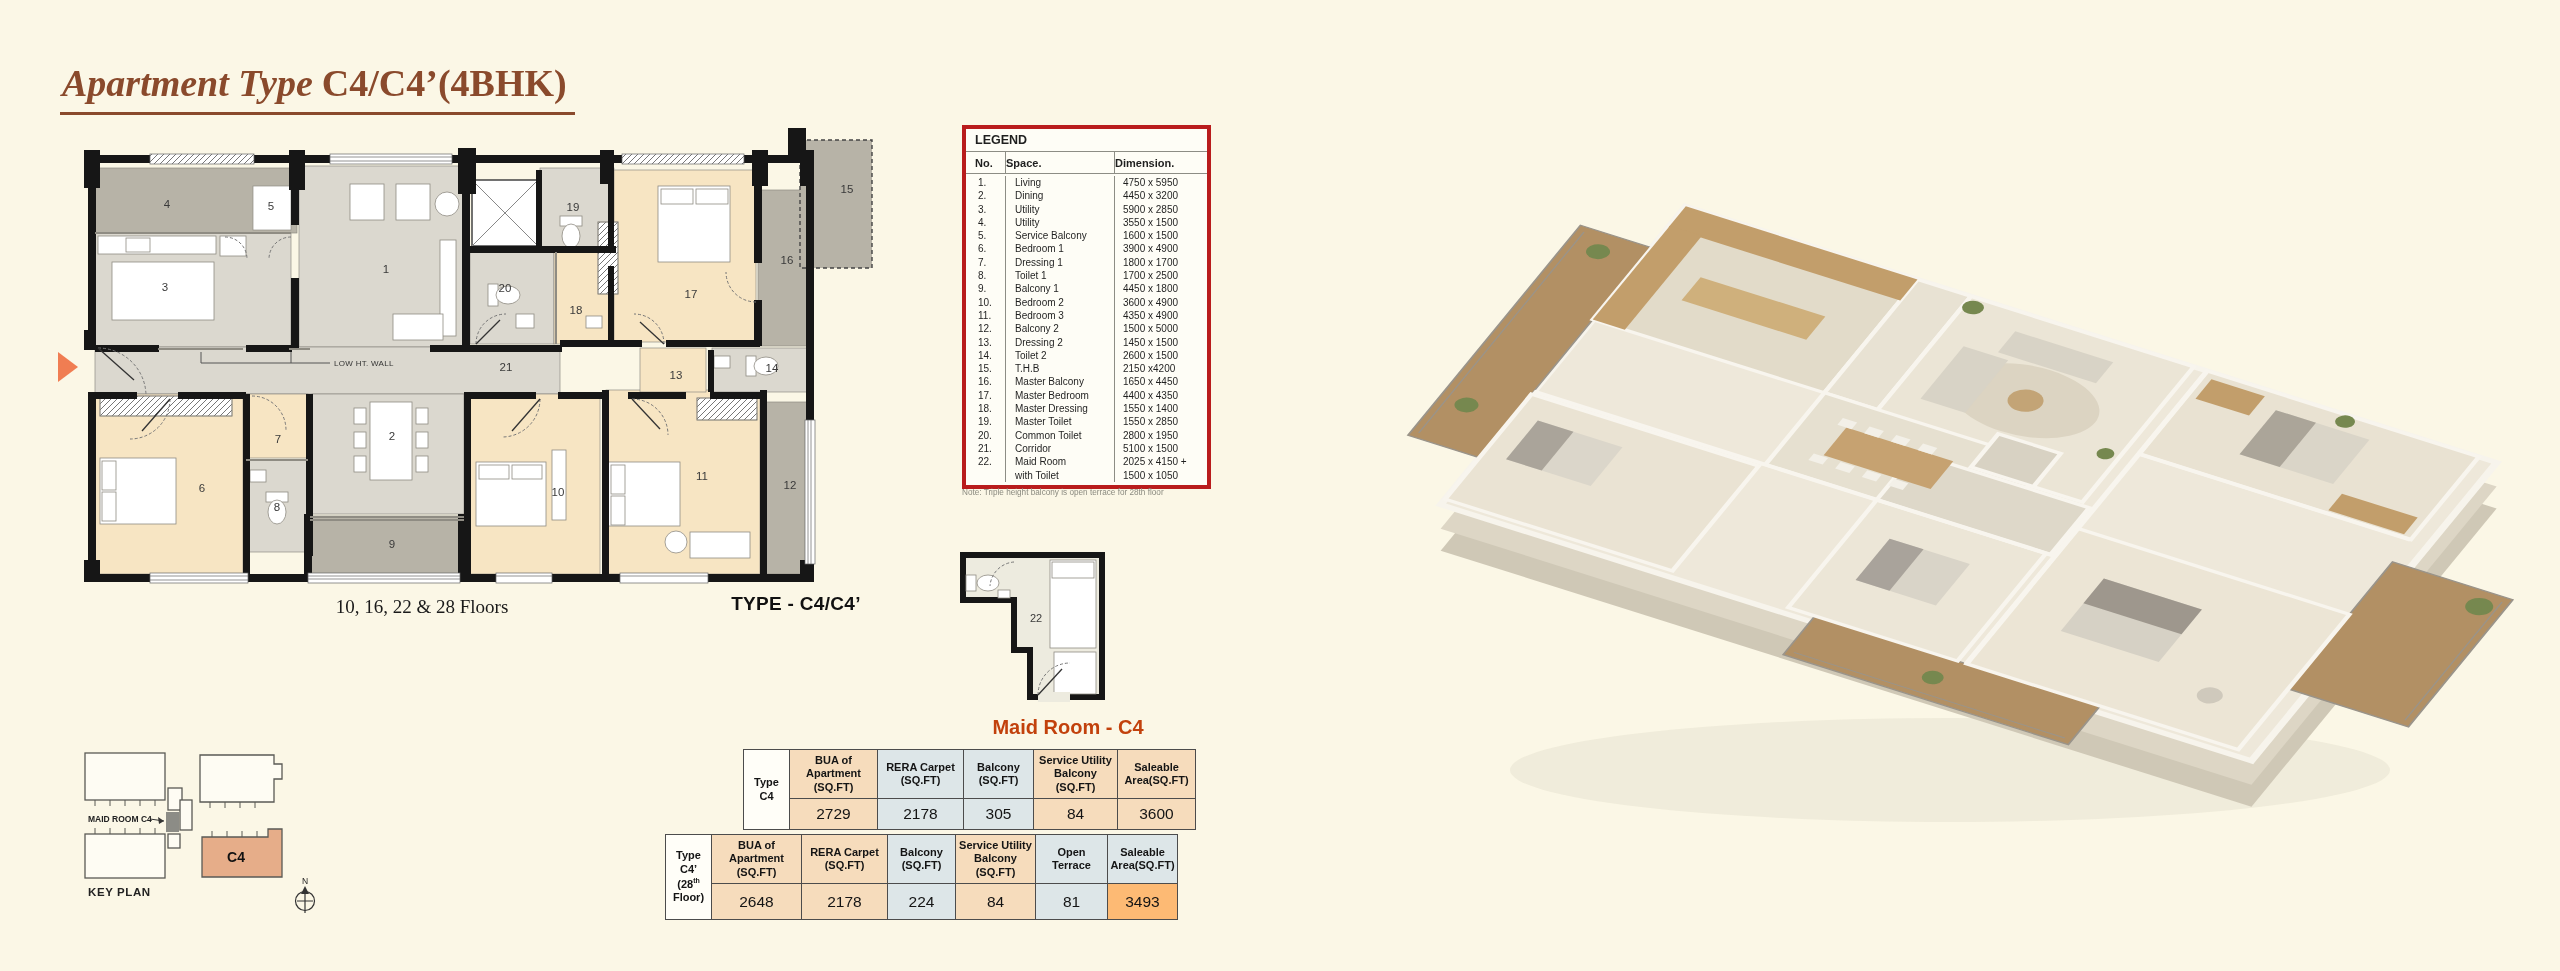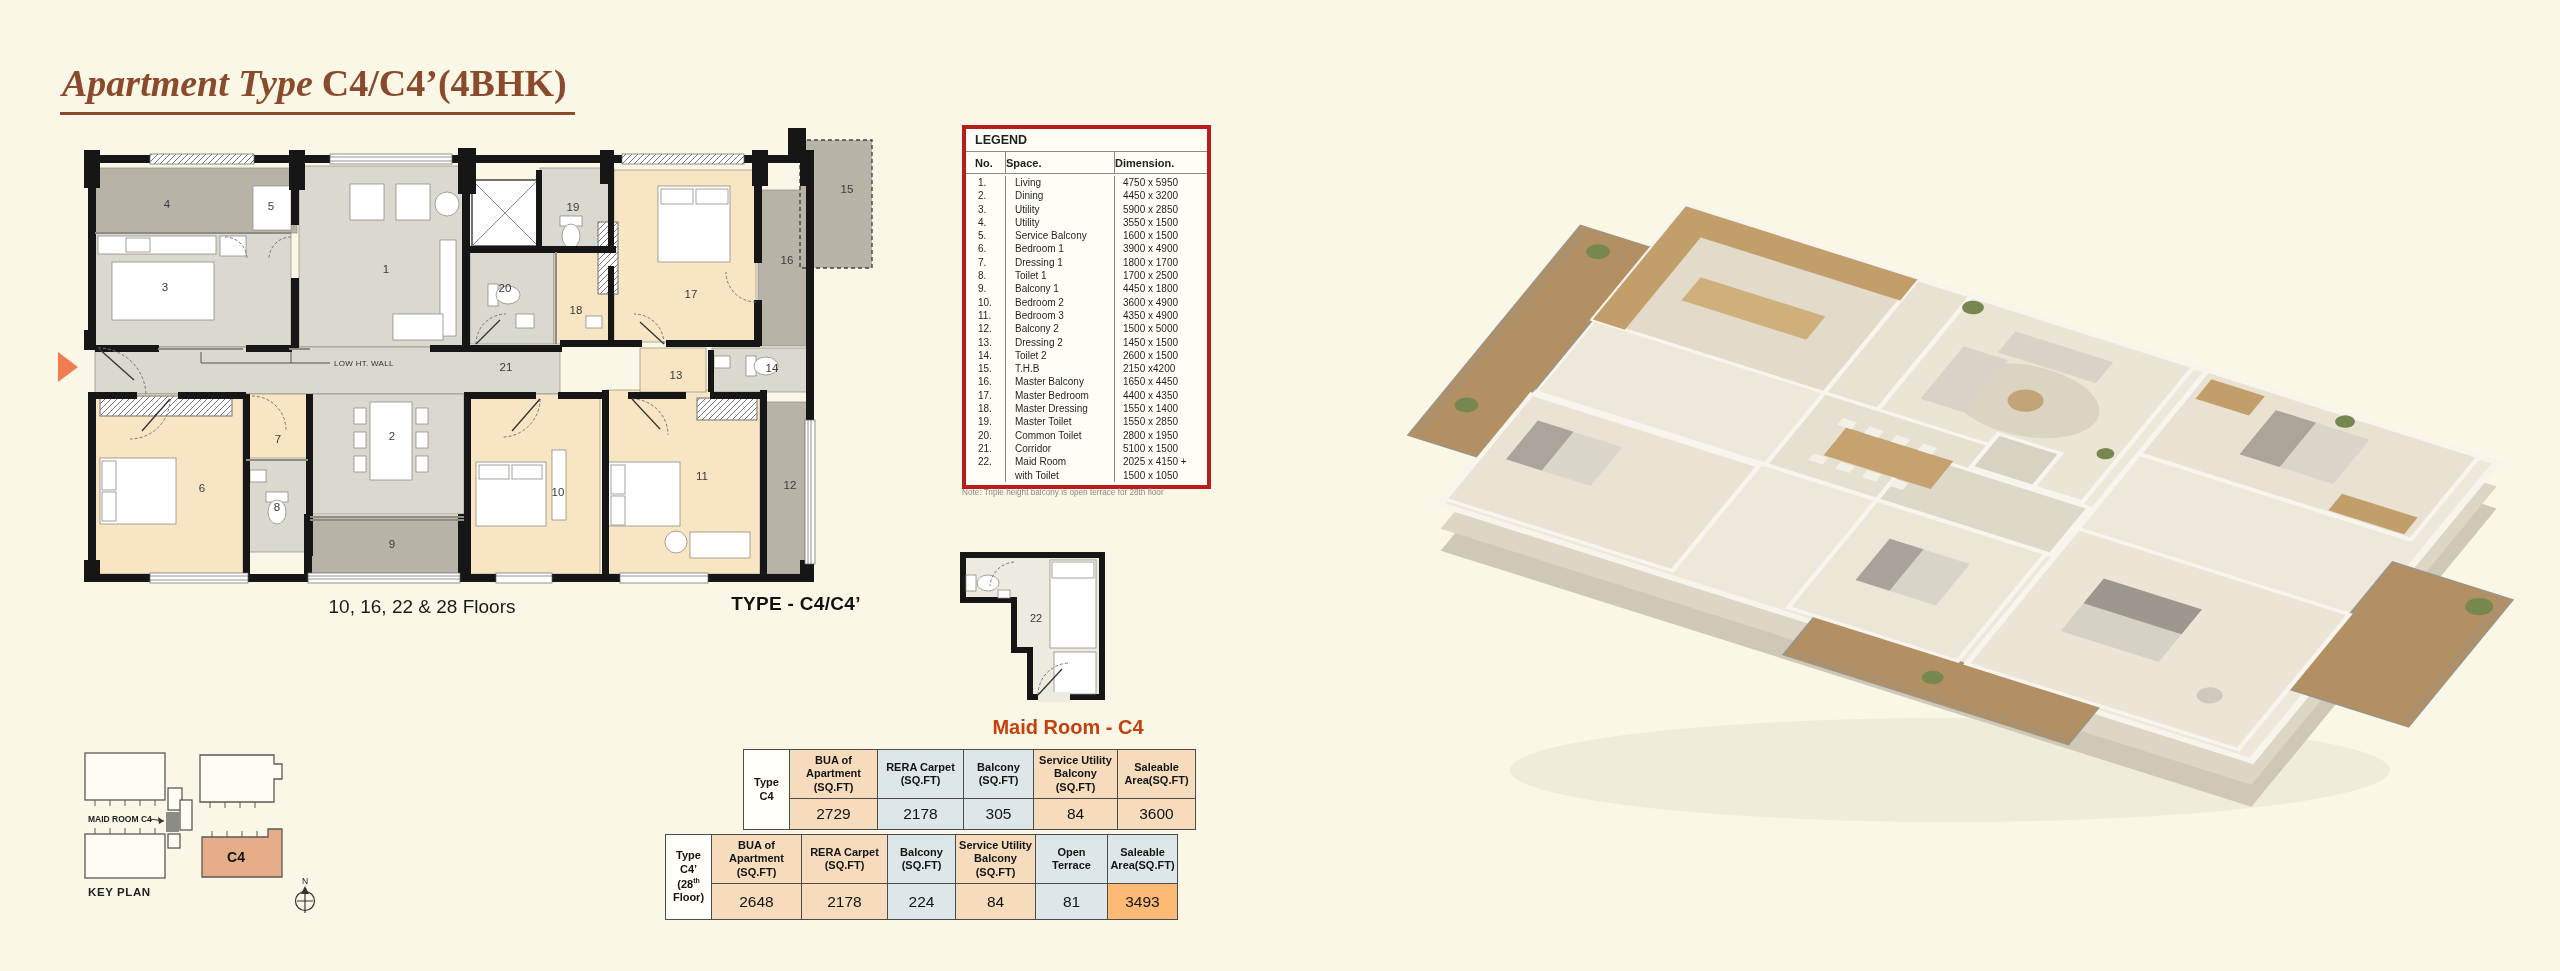--- a/index.html
+++ b/index.html
@@ -10,21 +10,21 @@
   .ptitle .it{font-style:italic;}
   .ptitle .code{margin-left:9px;}
   #title-left{left:60px;top:26px;margin-top:35px;}
   #title-right{left:1340px;top:26px;}
   svg{position:absolute;}
   #plan{left:50px;top:128px;}
   #maid-plan{left:950px;top:540px;}
   #keyplan{left:55px;top:745px;}
   #iso{left:1390px;top:140px;}
   #floors-label{position:absolute;left:322px;top:596px;width:200px;text-align:center;
-                font-family:Liberation Sans, sans-serif;font-size:19px;color:#1a1a1a;}
+                font-family:Liberation Serif, serif;font-size:19px;color:#1a1a1a;}
   #type-label{position:absolute;left:712px;top:593px;width:168px;text-align:center;
               font-weight:bold;font-size:19px;color:#111;letter-spacing:.3px;}
   #maid-title{position:absolute;left:979px;top:716px;width:178px;text-align:center;
               font-weight:bold;font-size:20px;color:#c2410c;}
   
   #legend{position:absolute;left:962px;top:125px;width:241px;background:#fefdf6;
           border:4px solid #b91c1c;color:#1f1f1f;}
   .legend-title{font-weight:bold;font-size:12.5px;padding:4px 0 4px 9px;border-bottom:1px solid #8d8d85;}
   .legend-head{display:grid;grid-template-columns:40px 109px 1fr;font-weight:bold;font-size:11px;
                border-bottom:1px solid #8d8d85;}

